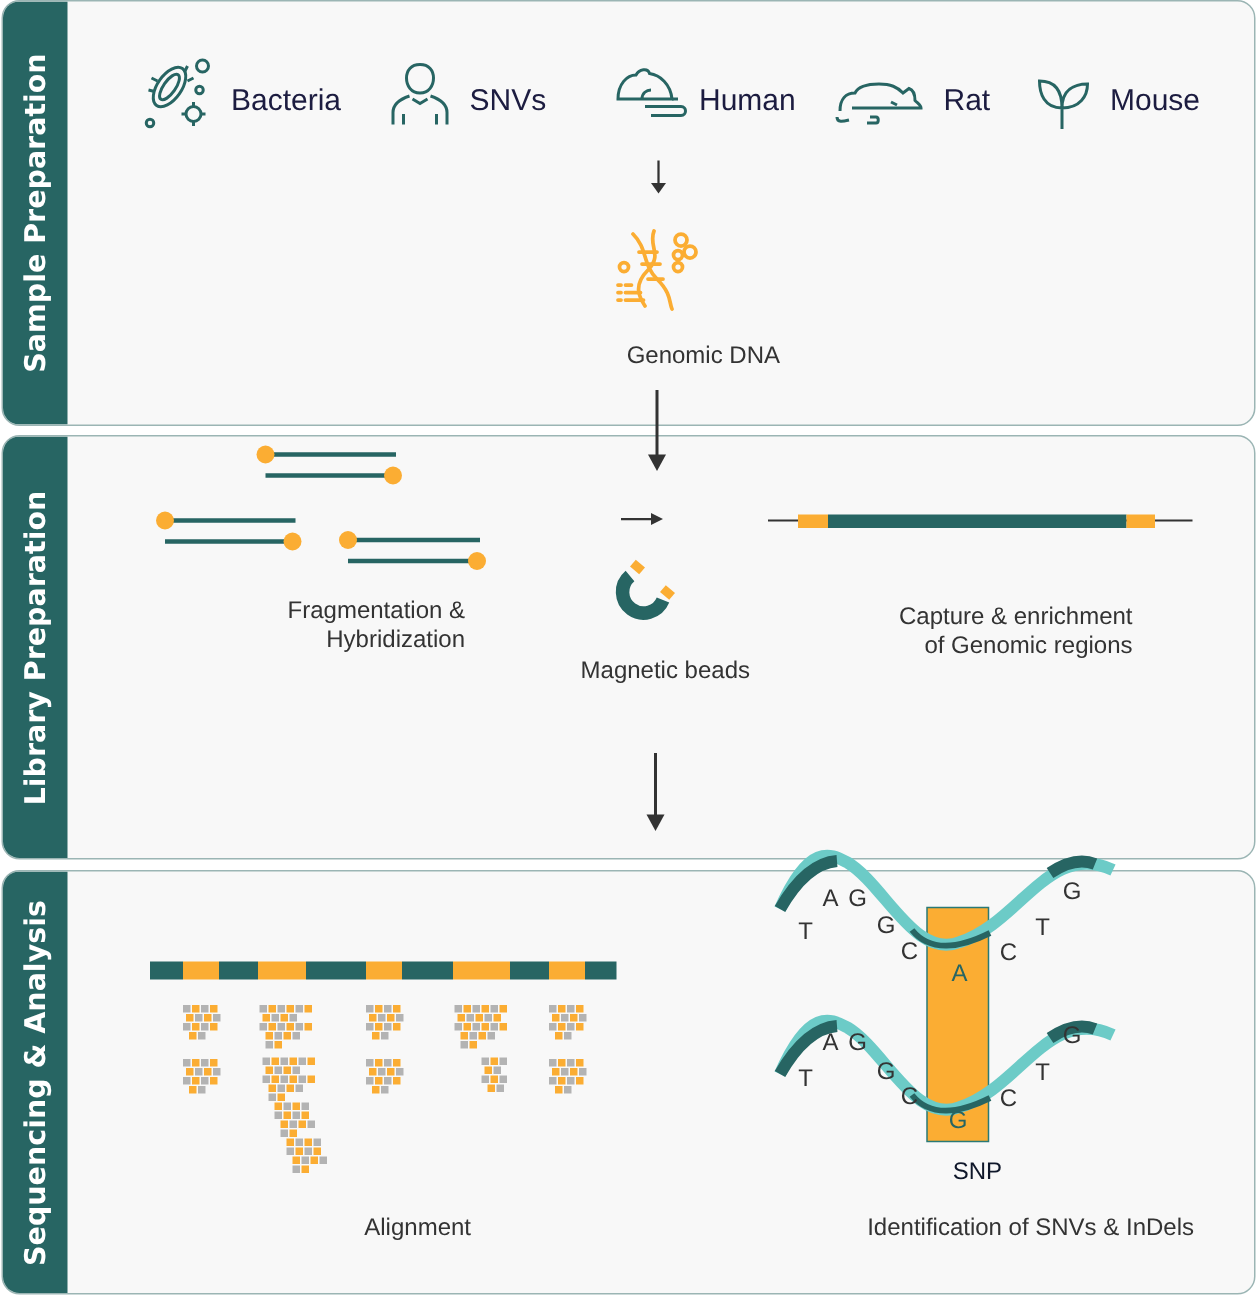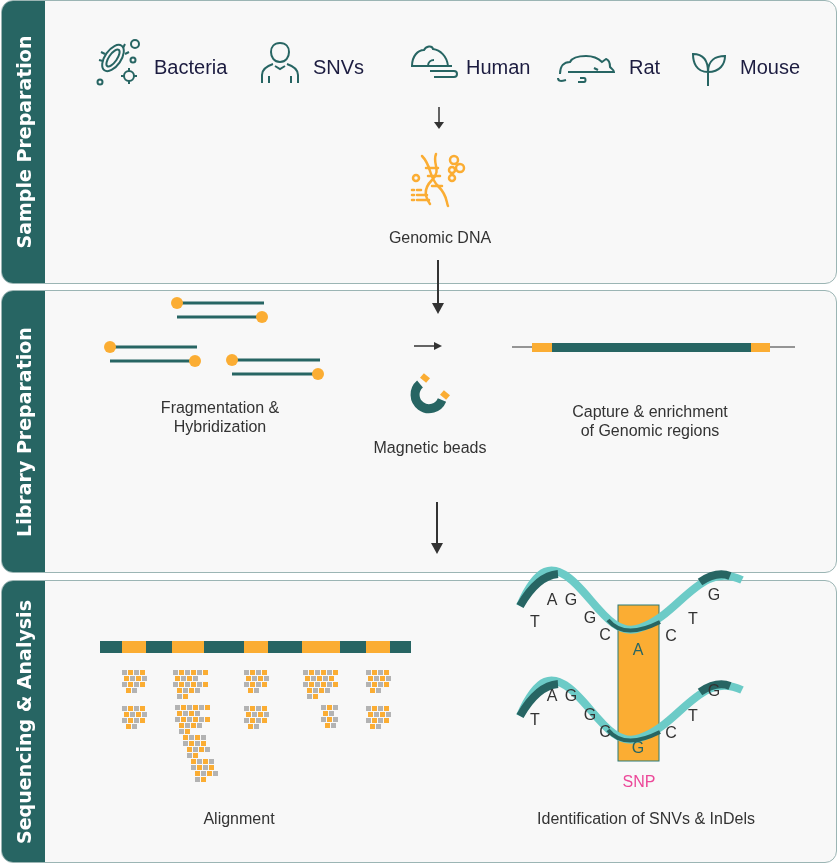--- a/index.html
+++ b/index.html
@@ -1,20 +1,20 @@
 <!DOCTYPE html>
 <html><head>
 <meta charset="utf-8">
 <style>
   html,body{margin:0;padding:0;background:#ffffff;}
   body{width:840px;height:864px;position:relative;overflow:hidden;font-family:"Liberation Sans","DejaVu Sans",sans-serif;}
   .panel{position:absolute;left:1px;width:836px;background:#f8f8f8;border:1.5px solid #9bb5b4;border-radius:12px;box-sizing:border-box;overflow:hidden;}
   .side{position:absolute;left:0;top:0;bottom:0;width:43px;background:#276563;}
   .side span{position:absolute;left:50%;top:50%;transform:translate(-50%,-50%) rotate(-90deg);white-space:nowrap;color:#fff;font-weight:bold;font-size:19px;font-family:"DejaVu Sans",sans-serif;}
-  .lbl{position:absolute;color:#333;font-size:16px;text-align:center;line-height:19px;}
+  .lbl{position:absolute;color:#333;font-size:16px;text-align:right;line-height:19px;}
   .org{position:absolute;color:#1c1c40;font-size:20px;text-align:center;}
   svg{position:absolute;overflow:visible;}
 </style>
 </head>
 <body>
 
 <div class="panel" style="top:0;height:284px;">
   <div class="side">
       <span>Sample Preparation</span>
     </div>
@@ -366,15 +366,15 @@
 <div class="lbl" style="left:528px;top:710px;width:14px">T</div>
 <div class="lbl" style="left:545px;top:686px;width:14px">A</div>
 <div class="lbl" style="left:564px;top:686px;width:14px">G</div>
 <div class="lbl" style="left:583px;top:705px;width:14px">G</div>
 <div class="lbl" style="left:598px;top:722px;width:14px">C</div>
 <div class="lbl" style="left:631px;top:738px;width:14px;color:#276563">G</div>
 <div class="lbl" style="left:664px;top:723px;width:14px">C</div>
 <div class="lbl" style="left:686px;top:706px;width:14px">T</div>
 <div class="lbl" style="left:707px;top:681px;width:14px">G</div>
 
-<div class="lbl" style="left:610px;top:772px;width:58px;color:#ec4899">SNP</div>
+<div class="lbl" style="left:610px;top:772px;width:58px;color:#0f172a">SNP</div>
 <div class="lbl" style="left:164px;top:809px;width:150px">Alignment</div>
 <div class="lbl" style="left:496px;top:809px;width:300px">Identification of SNVs &amp; InDels</div>
 
 </body></html>

